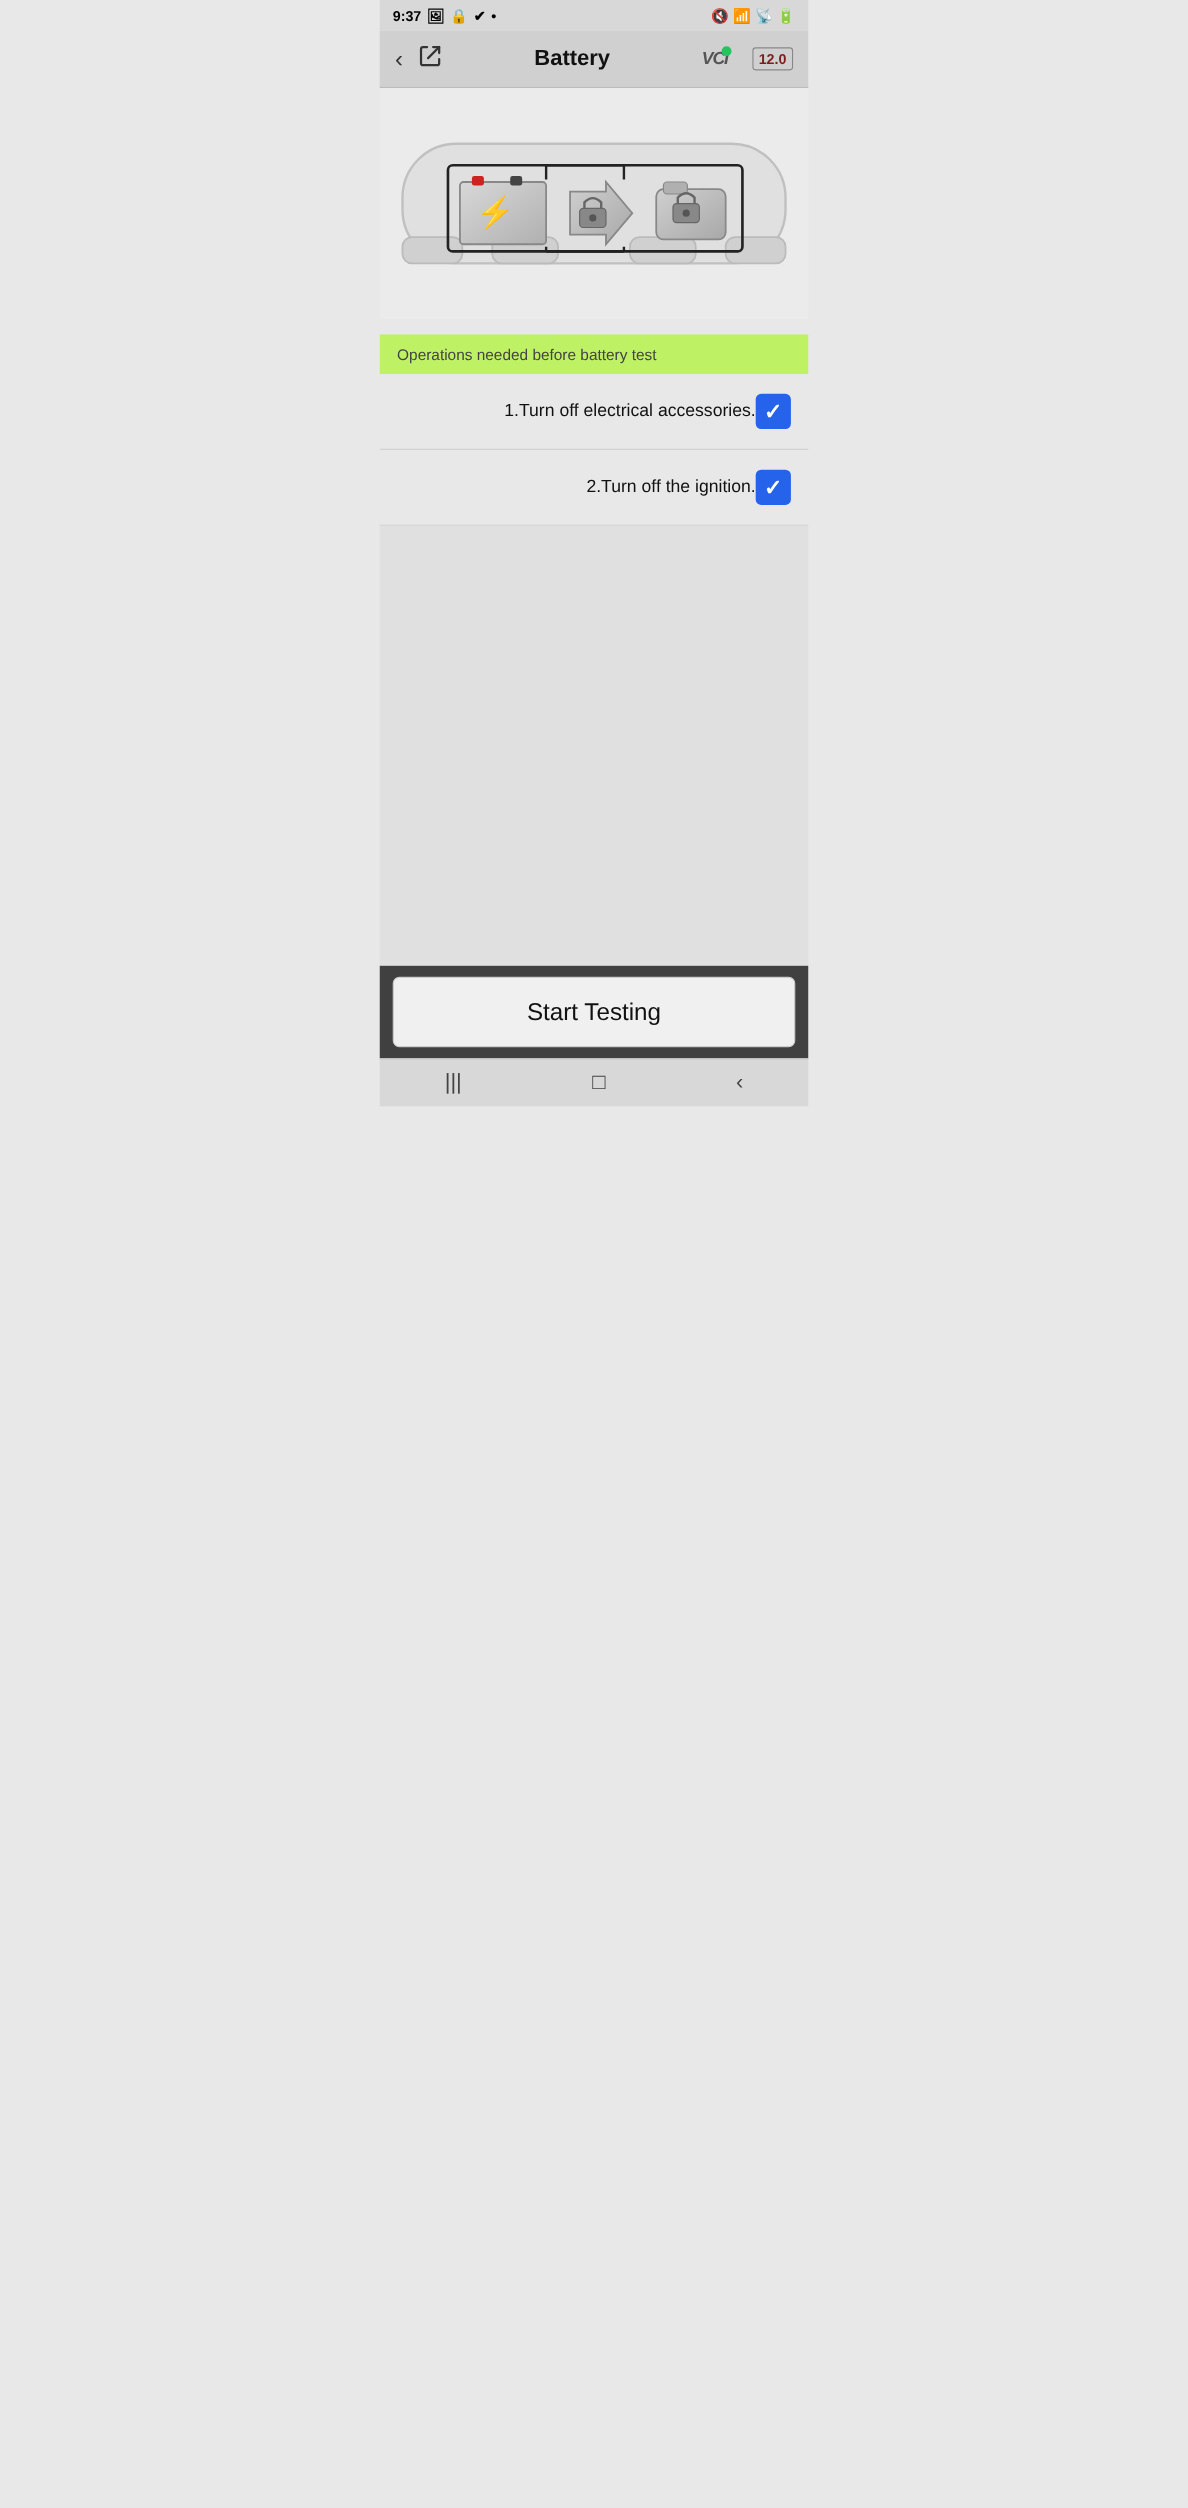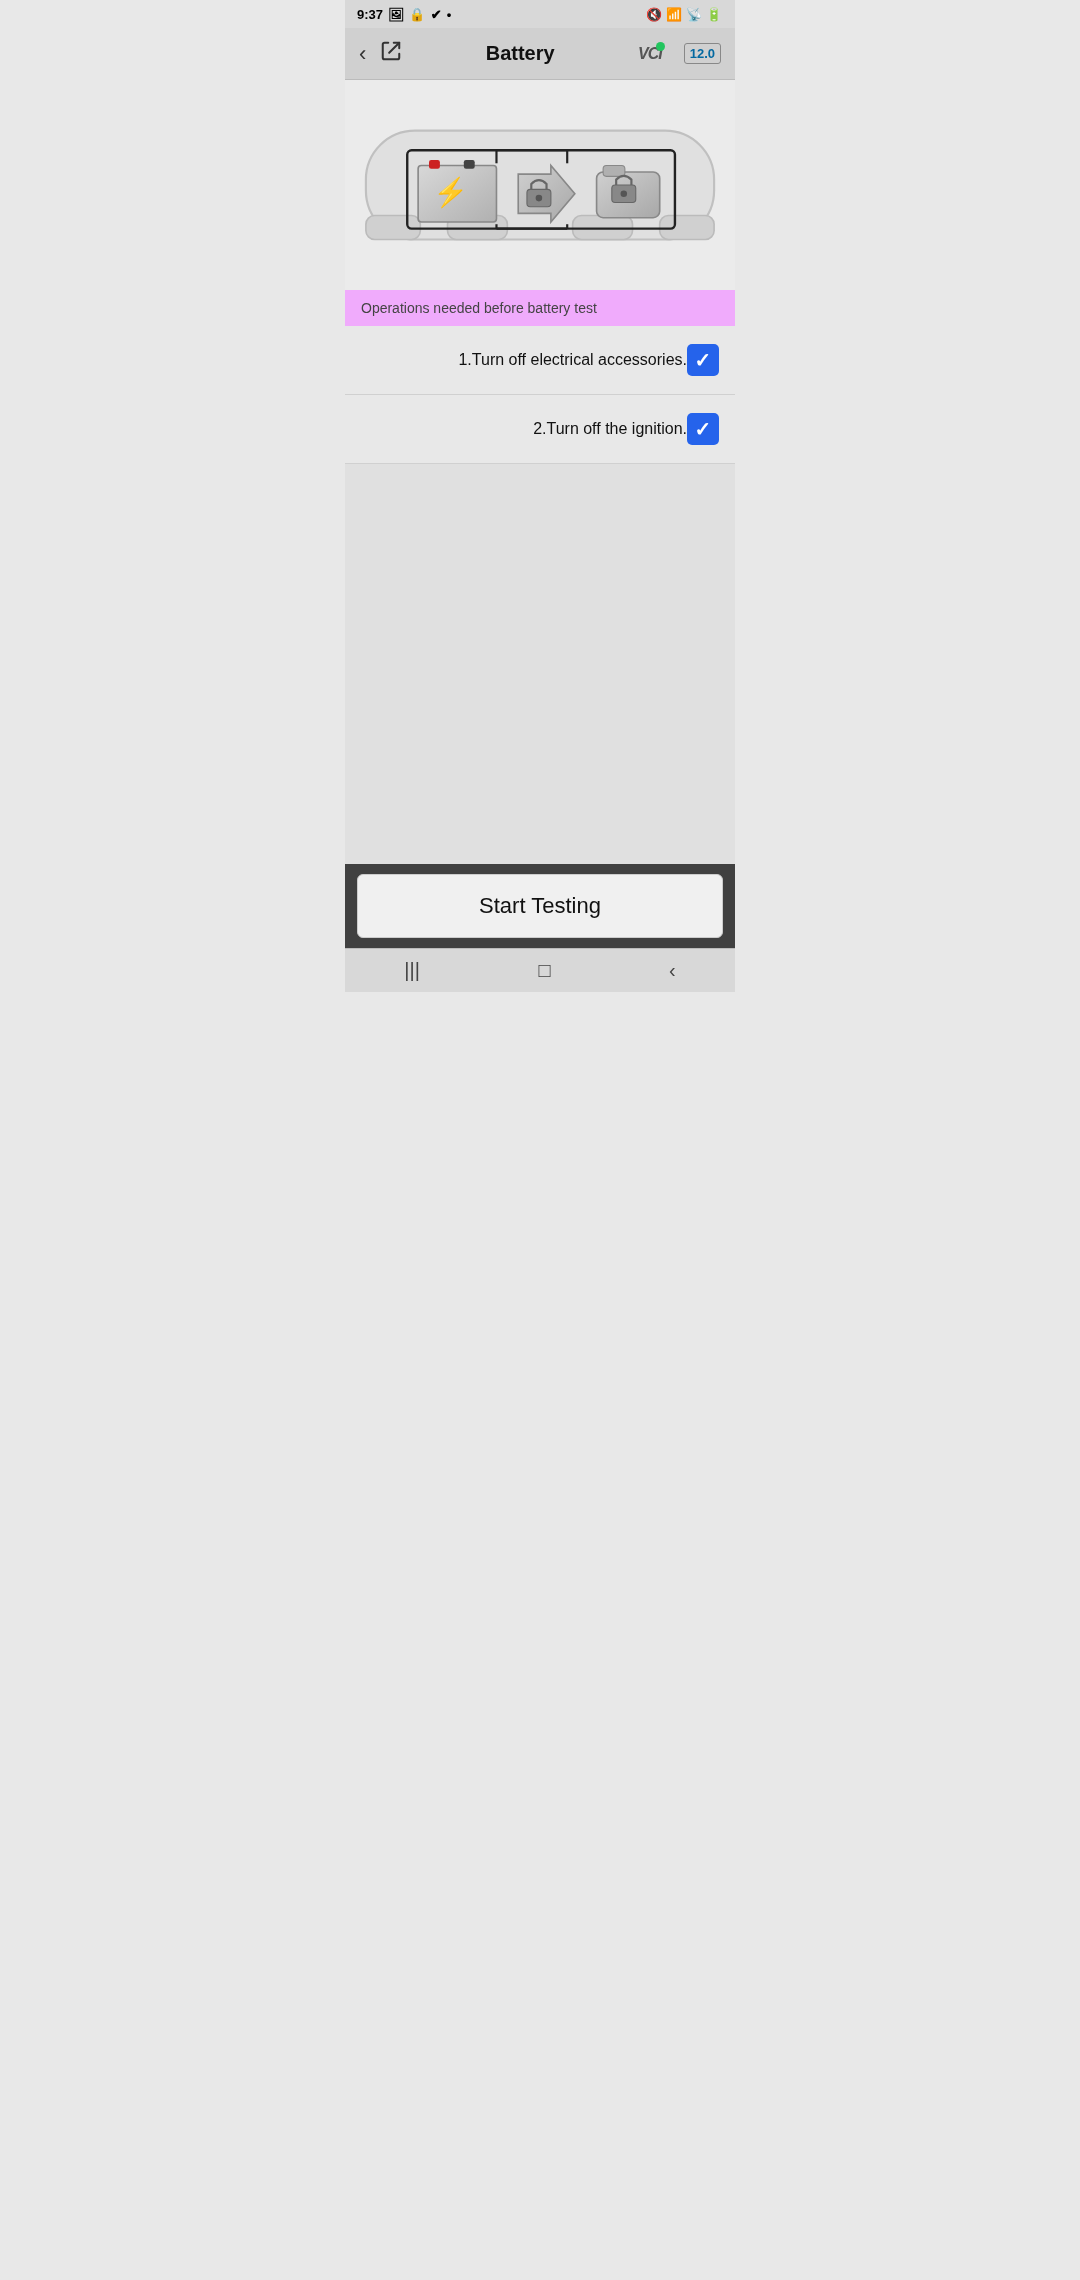--- a/index.html
+++ b/index.html
@@ -92,21 +92,21 @@
       position: absolute;
       top: -3px;
       right: -3px;
     }
     .version-badge {
       border: 1.5px solid #888;
       border-radius: 3px;
       padding: 2px 5px;
       font-size: 13px;
       font-weight: 600;
-      color: #0369a1;
+      color: #7f1d1d;
       display: flex;
       align-items: flex-end;
     }
 
     
     .diagram-area {
       background: #ebebeb;
       display: flex;
       align-items: center;
       justify-content: center;
@@ -115,24 +115,25 @@
     }
 
     
     .car-svg {
       width: 100%;
       height: 100%;
     }
 
     
     .operations-header {
-      background: #f0abfc;
+      background: #bef264;
       padding: 10px 16px;
       font-size: 14px;
       color: #444;
+      margin-top: 14px;
     }
 
     .checklist {
       background: #e8e8e8;
     }
 
     .checklist-item {
       display: flex;
       align-items: center;
       justify-content: space-between;

